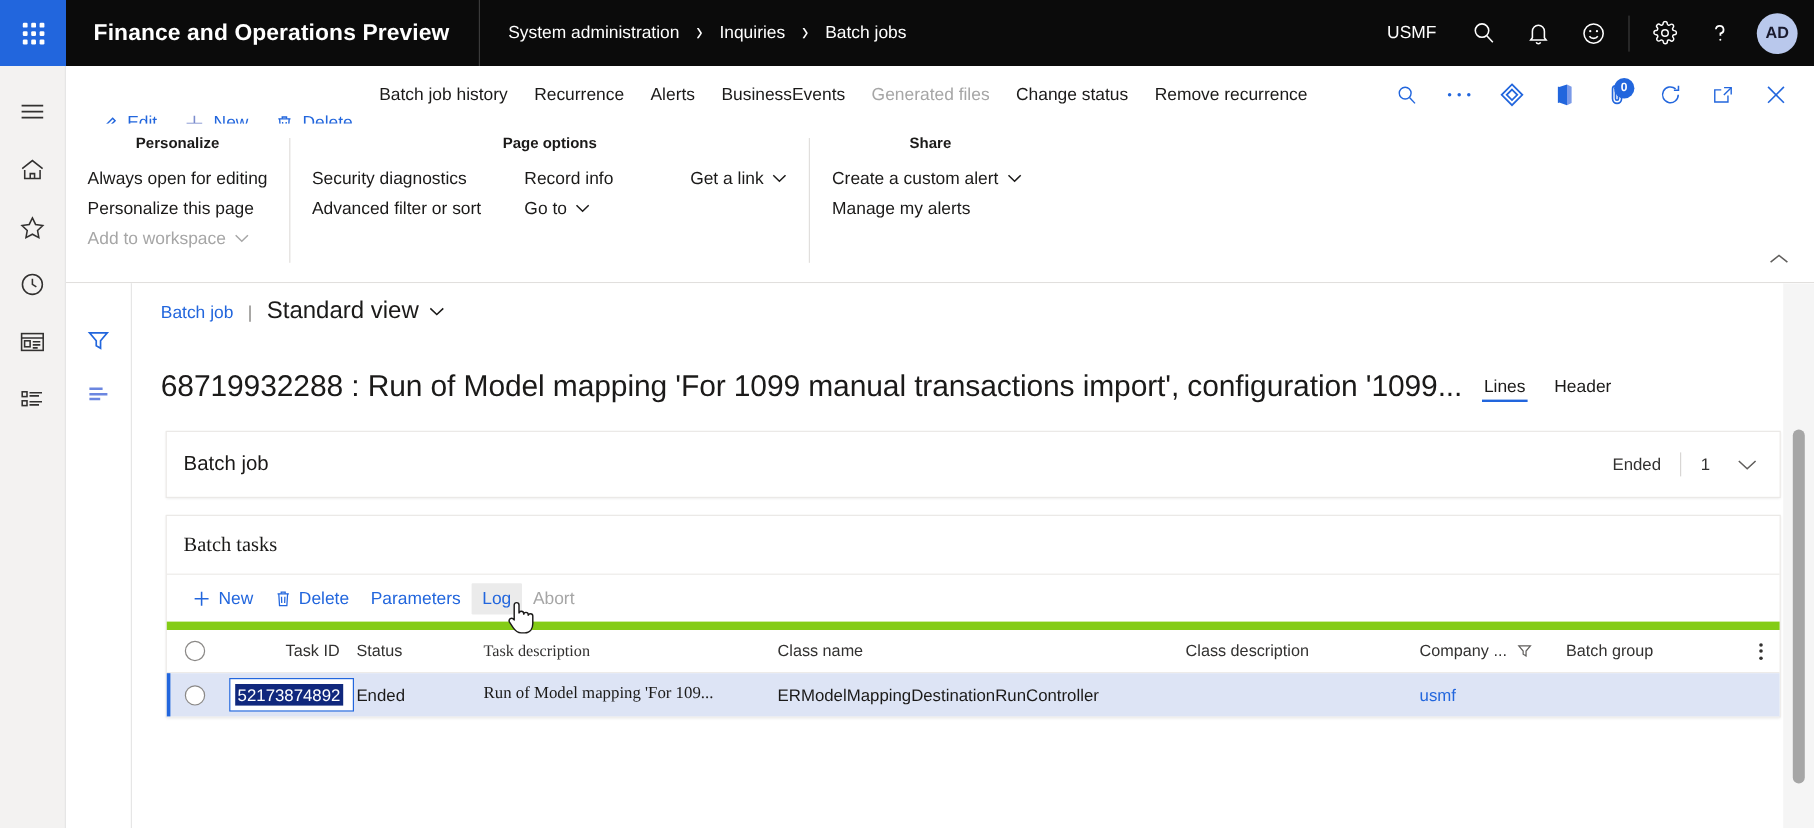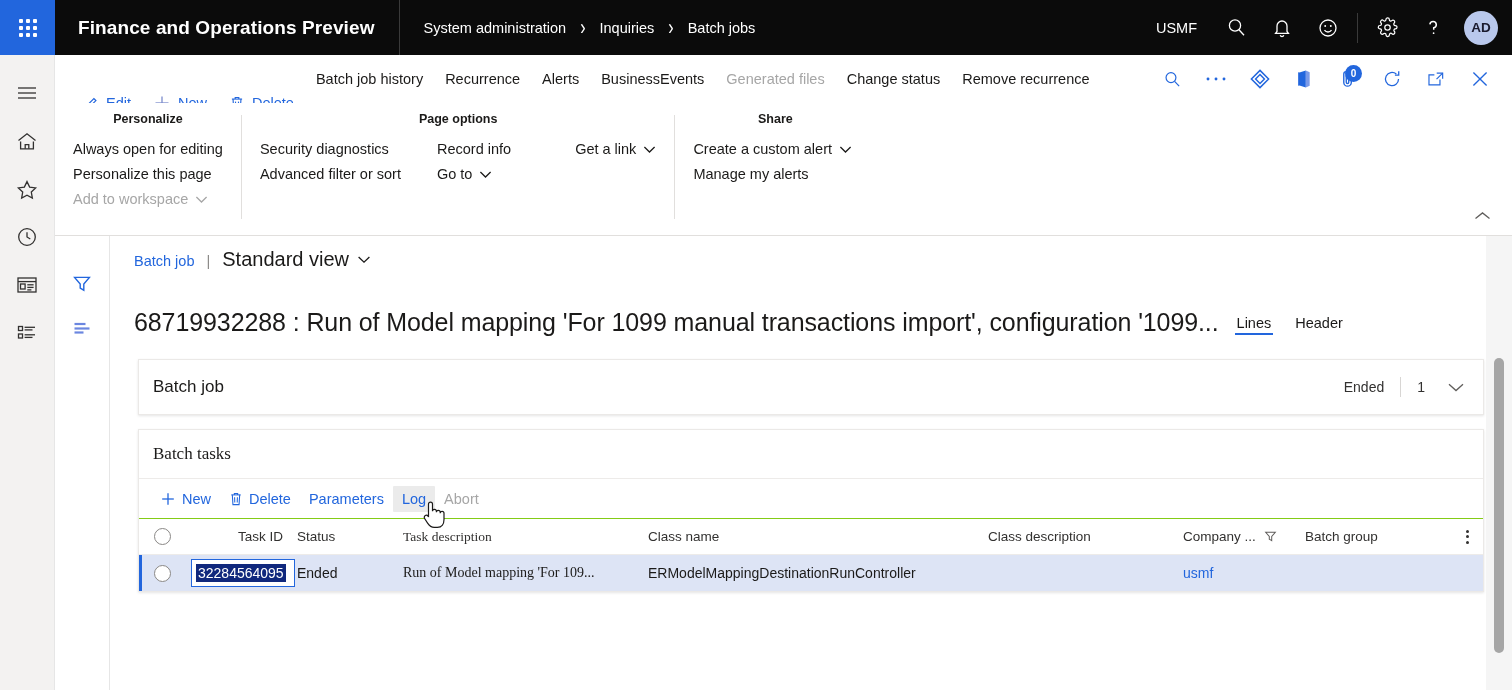--- a/index.html
+++ b/index.html
@@ -185,21 +185,21 @@
     border-top: 1px solid #edebe9; gap: 0; position: relative;
   }
   .gtb {
     display: flex; align-items: center; gap: 6px; font-size: 14.5px; color: #2266dd;
     padding: 5px 9px; cursor: pointer; white-space: nowrap; border-radius: 1px;
   }
   .gtb.hover { background: #ebebeb; }
   .gtb.disabled { color: #a6a6a6; cursor: default; }
 
   
-  .grid { border-top: 1px solid #84cc16; }
+  .grid { border-top: 7px solid #84cc16; }
   .grid-header {
     display: flex; align-items: center; height: 36px; font-size: 13.5px; color: #323130;
     border-bottom: 1px solid #edebe9; position: relative;
   }
   .grid-row {
     display: flex; align-items: center; height: 36px; font-size: 14px; color: #1b1a19;
     background: #dde4f5; position: relative;
   }
   .grid-row::before {
     content:""; position:absolute; left:0; top:0; bottom:0; width:3px; background:#2266dd;
@@ -646,21 +646,21 @@
               </span>
           </div>
         </div>
 
         <div class="grid-row">
           <div class="c-sel">
             <span class="radio-o"></span>
           </div>
           <div class="c-task" style="text-align:left;">
             <div class="editcell">
-              <span>32284564095</span>
+              <span>52173874892</span>
             </div>
           </div>
           <div class="c-status">Ended</div>
           <div class="c-desc truncate">Run of Model mapping 'For 109...</div>
           <div class="c-class truncate">ERModelMappingDestinationRunController</div>
           <div class="c-cdesc truncate"></div>
           <div class="c-company link-cell">usmf</div>
           <div class="c-group truncate"></div>
           <div class="c-more"></div>
         </div>

